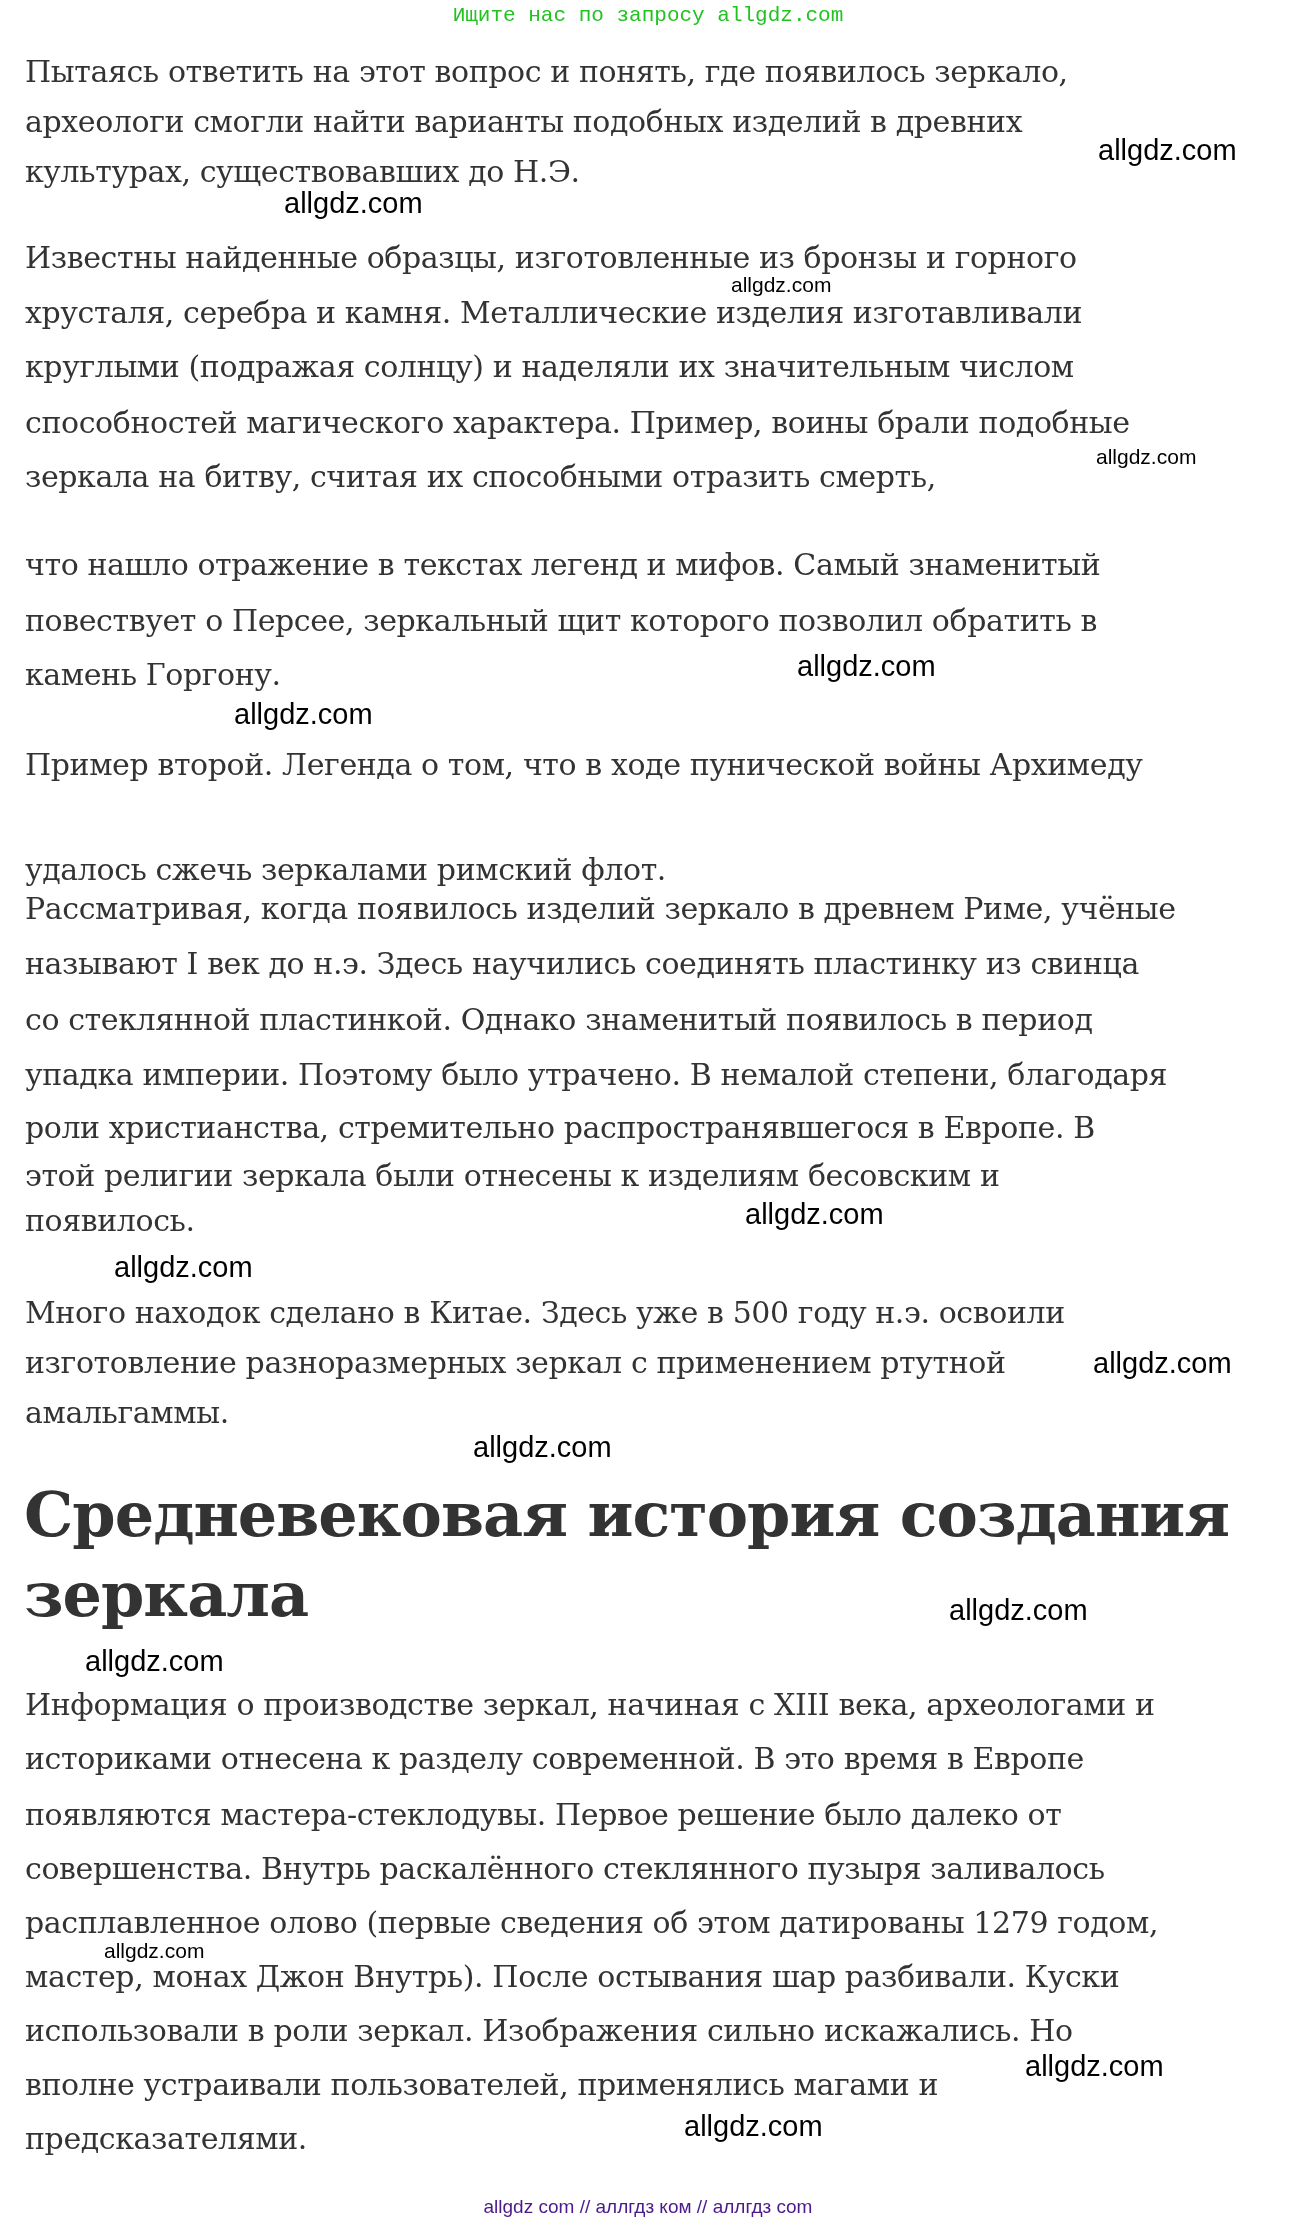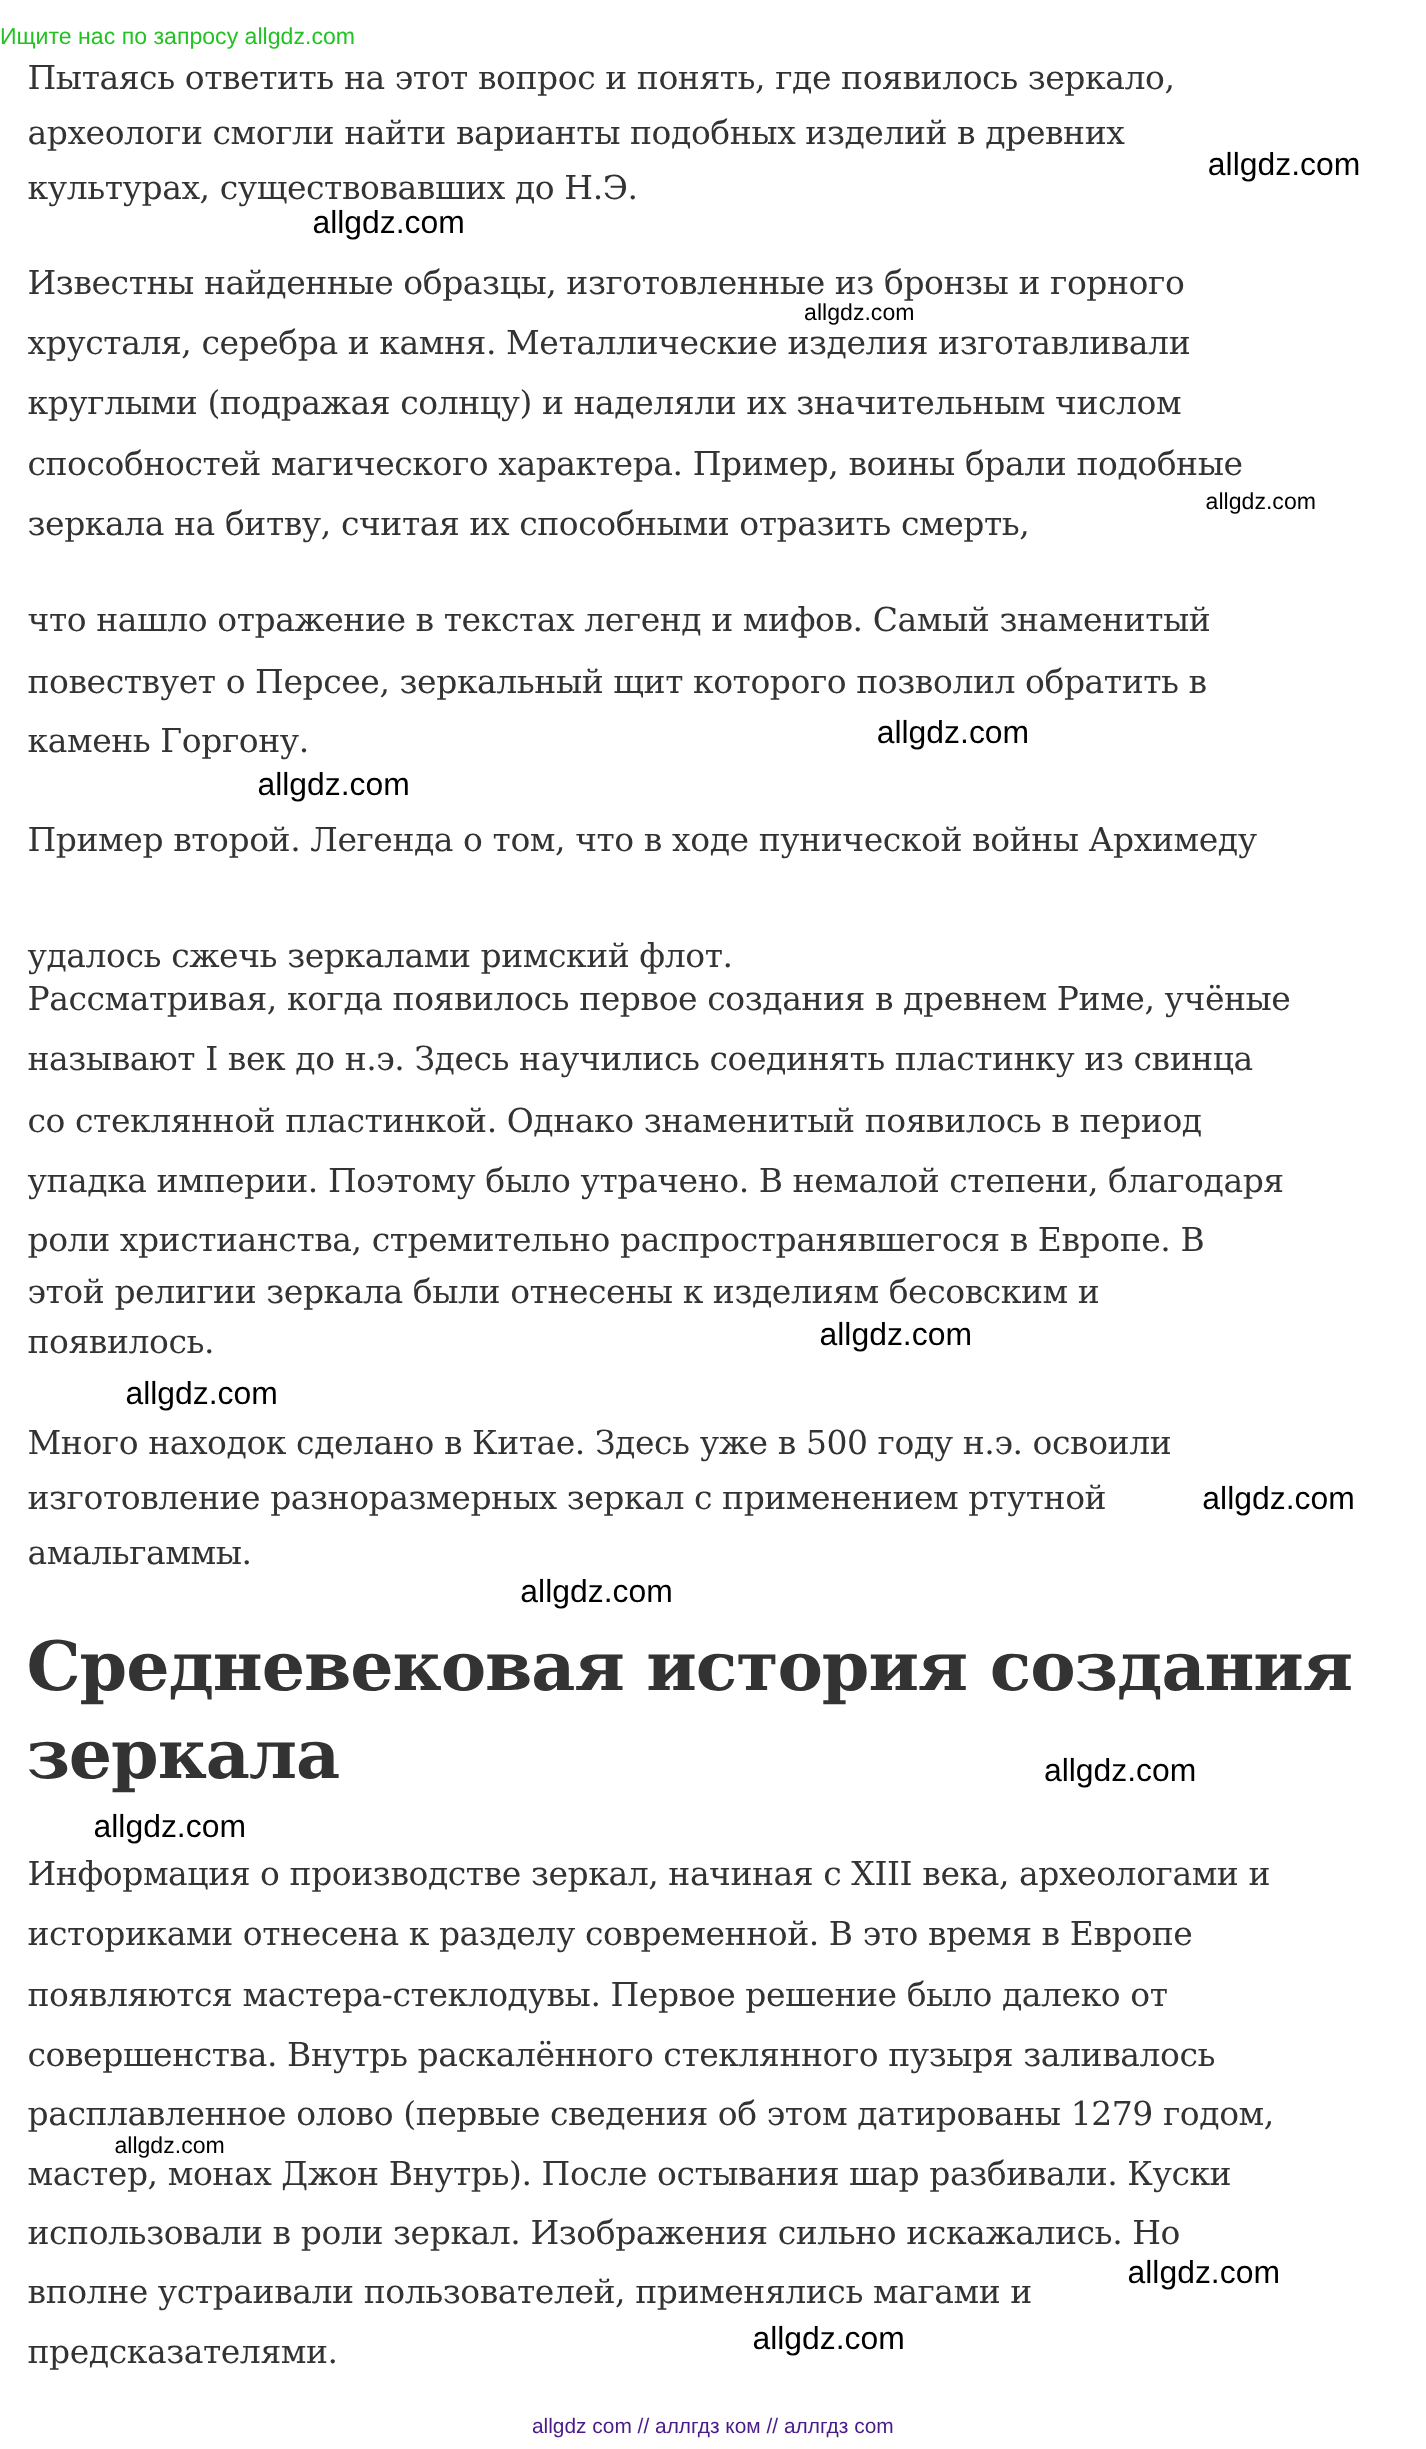--- a/index.html
+++ b/index.html
@@ -1,21 +1,20 @@
 <!DOCTYPE html>
 <html><head>
 <meta charset="utf-8">
 <style>
   html, body { margin: 0; padding: 0; background: #ffffff; }
   body { width: 1296px; height: 2226px; position: relative; overflow: hidden; }
   .topbar {
-    position: absolute; left: 0; top: 2px; width: 1296px; text-align: left;
-    font-family: Liberation Sans, sans-serif; font-size: 21px; color: #22c222;
+    position: absolute; left: 0; top: 2px; width: 1296px; text-align: center;
+    font-family: Liberation Mono, monospace; font-size: 21px; color: #22c222;
     line-height: 28px;
-    margin-top: 18px;
   }
   .line {
     position: absolute; left: 25px; white-space: nowrap;
     font-family: "DejaVu Serif", serif; font-size: 30px; color: #333333;
     line-height: 40px; transform: translateY(-20px); letter-spacing: -0.4px;
   }
   .h2 {
     position: absolute; left: 24px; white-space: nowrap;
     font-family: "DejaVu Serif", serif; font-weight: bold; font-size: 62px;
     color: #333333; line-height: 76px; transform: translateY(-38px); letter-spacing: -1px;
@@ -57,21 +56,21 @@
   <div class="line" style="top:621px">повествует о Персее, зеркальный щит которого позволил обратить в</div>
   <div class="line" style="top:675px">камень Горгону.</div>
 </div>
 
 <div>
   <div class="line" style="top:765px">Пример второй. Легенда о том, что в ходе пунической войны Архимеду</div>
   <div class="line" style="top:870px">удалось сжечь зеркалами римский флот.</div>
 </div>
 
 <div>
-  <div class="line" style="top:909px">Рассматривая, когда появилось первое создания в древнем Риме, учёные</div>
+  <div class="line" style="top:909px">Рассматривая, когда появилось изделий зеркало в древнем Риме, учёные</div>
   <div class="line" style="top:964px">называют I век до н.э. Здесь научились соединять пластинку из свинца</div>
   <div class="line" style="top:1020px">со стеклянной пластинкой. Однако знаменитый появилось в период</div>
   <div class="line" style="top:1075px">упадка империи. Поэтому было утрачено. В немалой степени, благодаря</div>
   <div class="line" style="top:1128px">роли христианства, стремительно распространявшегося в Европе. В</div>
   <div class="line" style="top:1176px">этой религии зеркала были отнесены к изделиям бесовским и</div>
   <div class="line" style="top:1221px">появилось.</div>
 </div>
 
 <div>
   <div class="line" style="top:1313px">Много находок сделано в Китае. Здесь уже в 500 году н.э. освоили</div>

